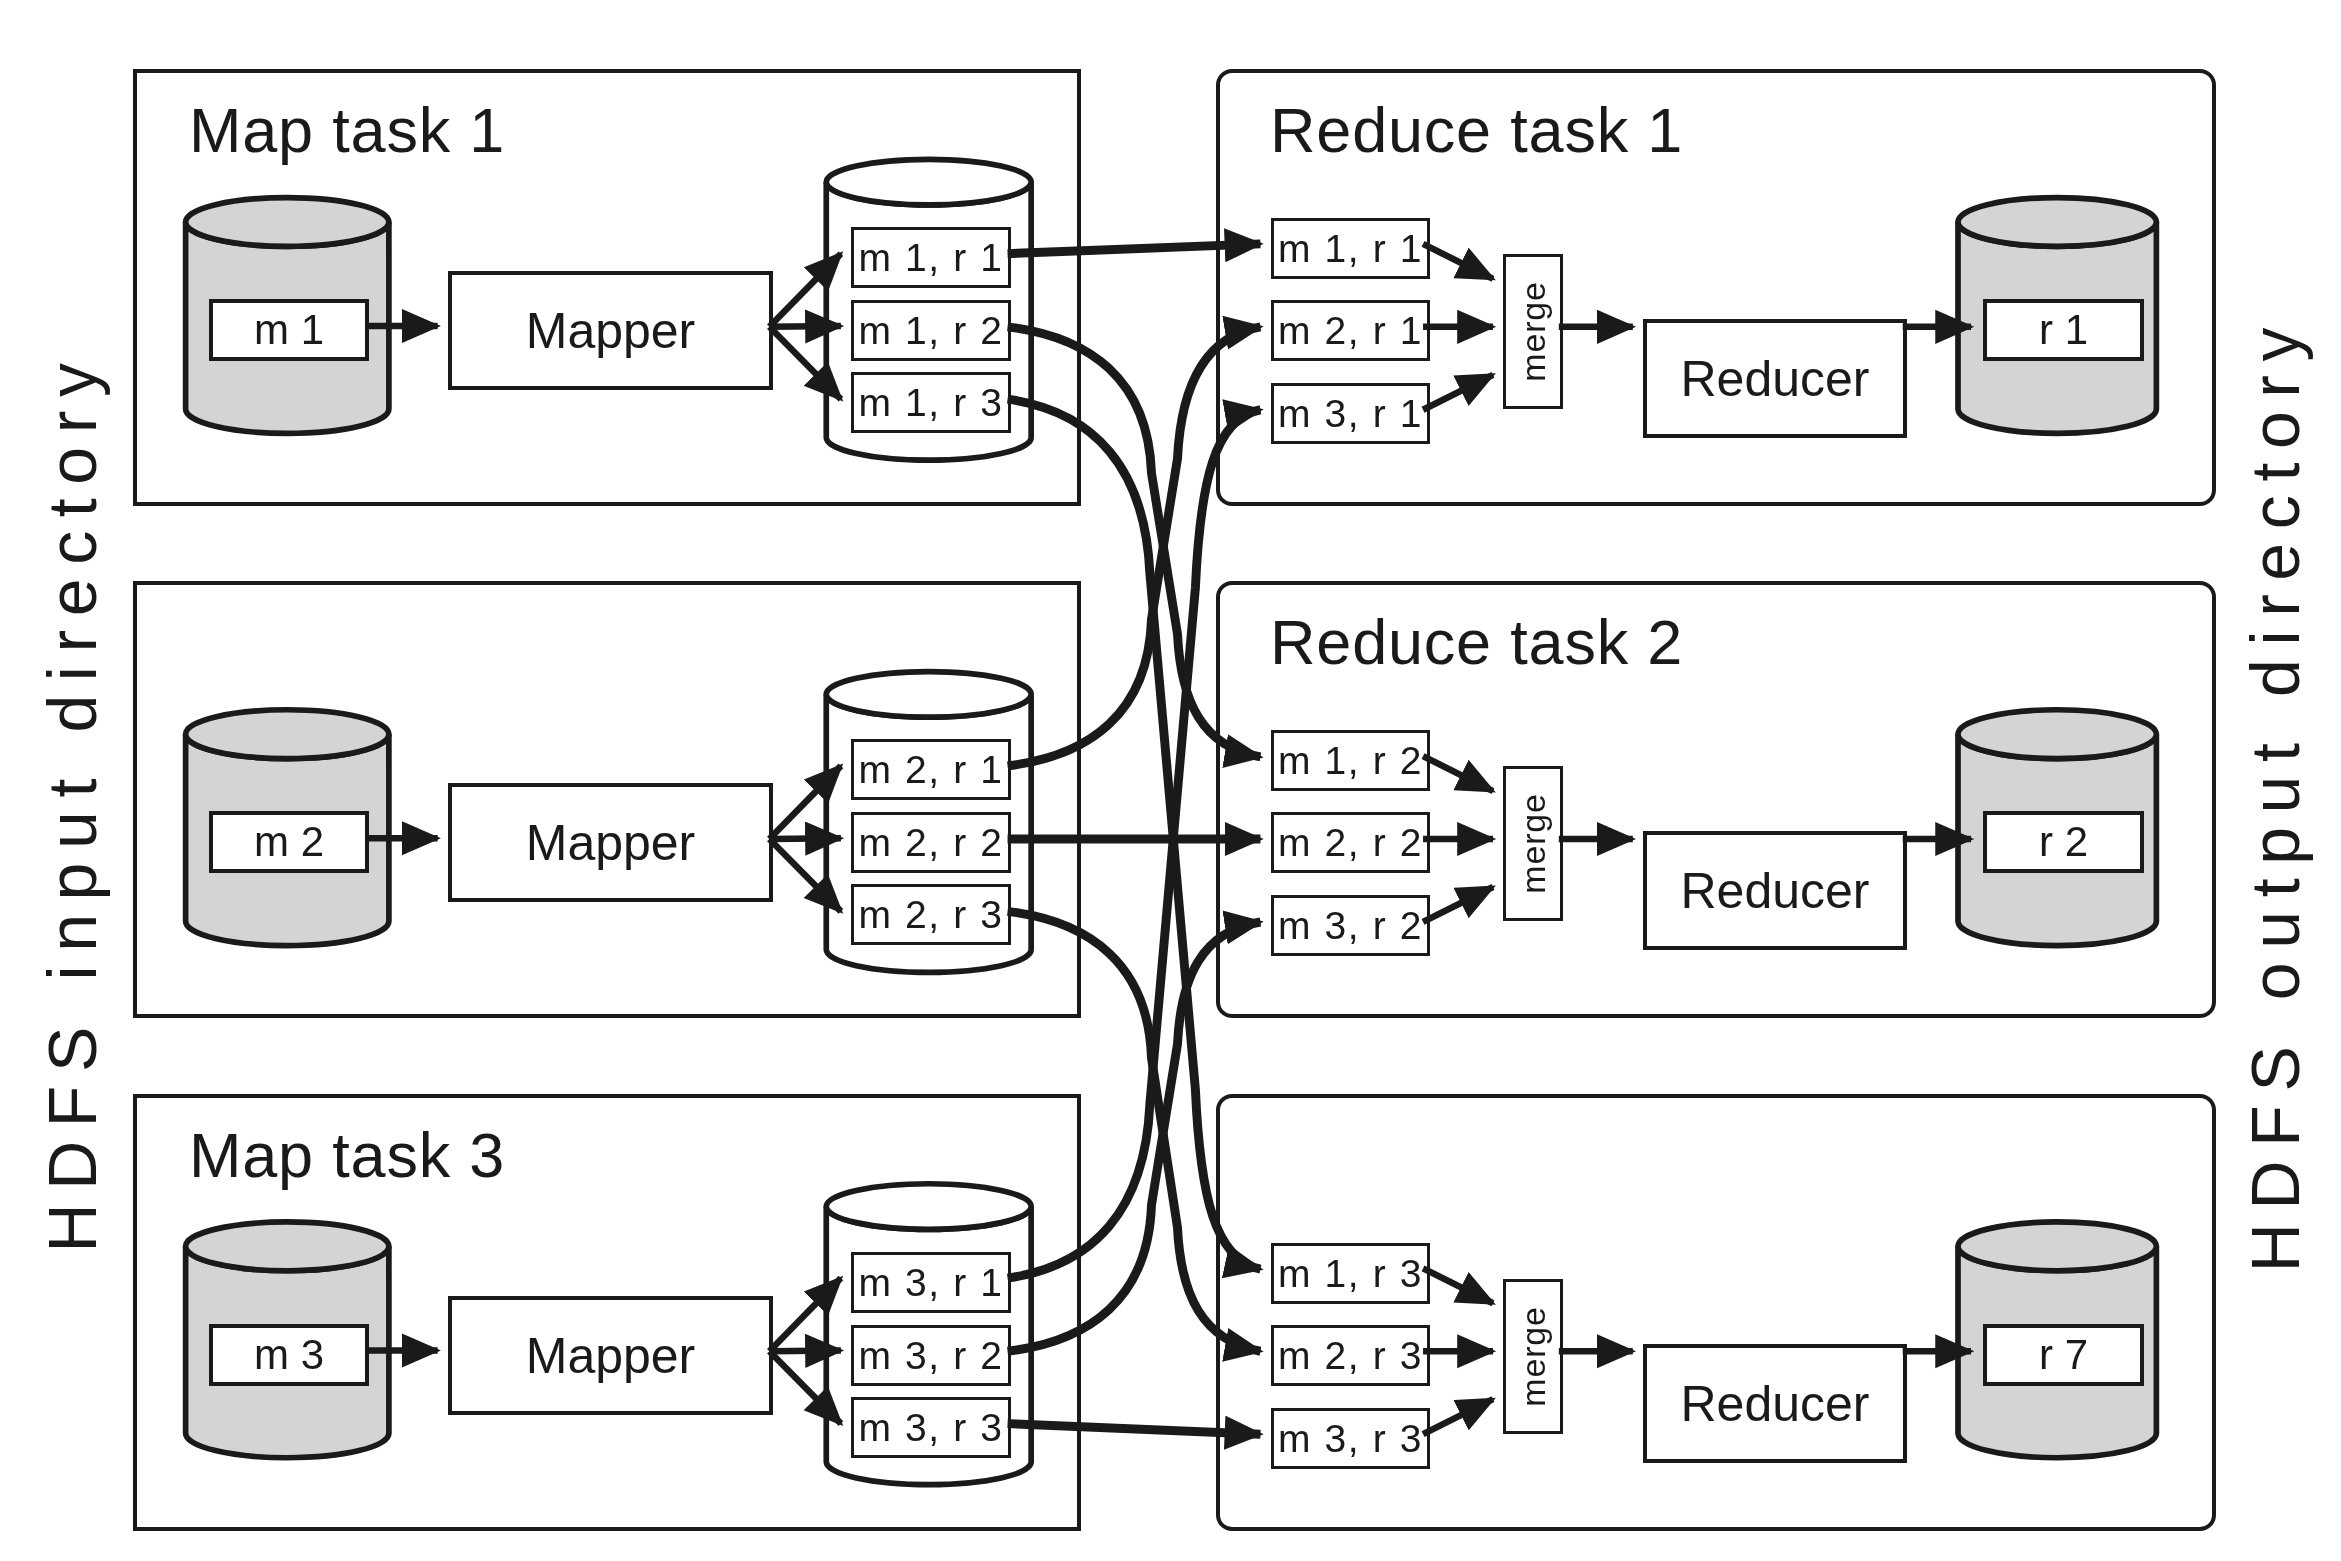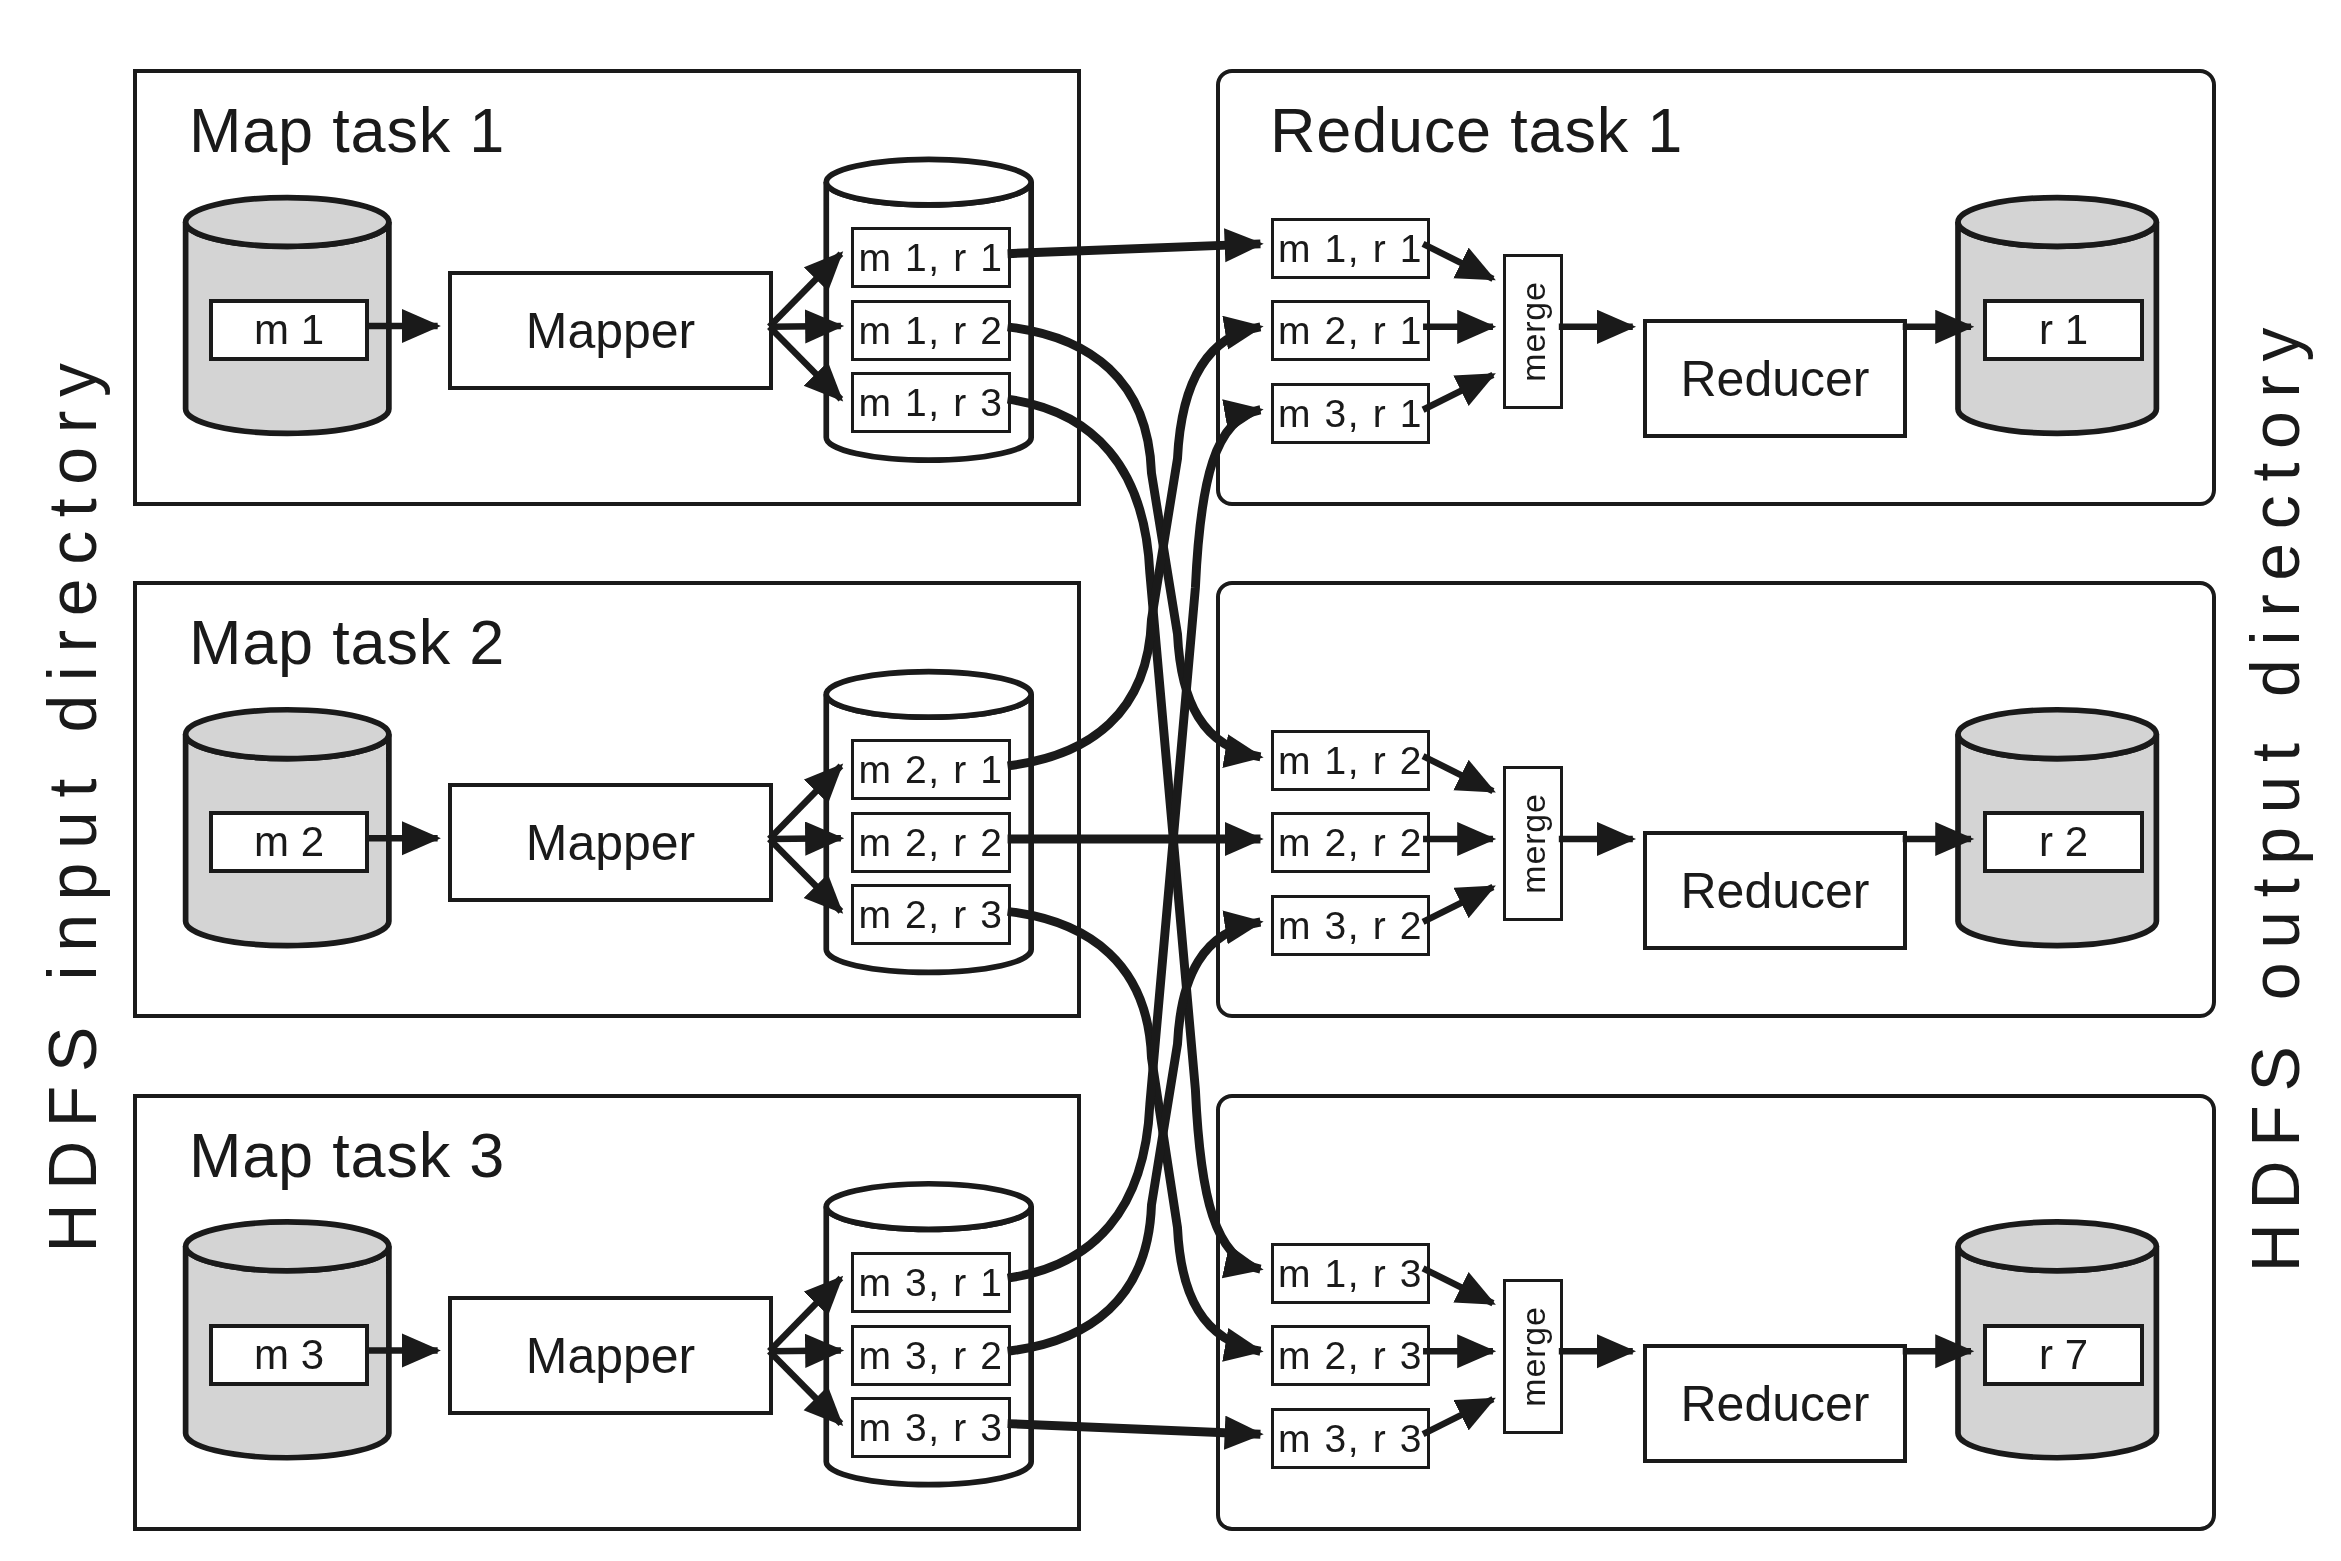--- a/index.html
+++ b/index.html
@@ -83,21 +83,20 @@
     <div class="task map" style="left:133px;top:69px">
       <div class="ttl" style="left:52px;top:24.4px">Map task 1</div>
       <div class="cbox lbox" style="left:72px;top:226px">m 1</div>
       <div class="cbox proc mapper">Mapper</div>
       <div class="cbox sbox" style="left:714px;top:154px">m 1, r 1</div>
       <div class="cbox sbox" style="left:714px;top:227px">m 1, r 2</div>
       <div class="cbox sbox" style="left:714px;top:299px">m 1, r 3</div>
     </div>
 
     <div class="task map" style="left:133px;top:581px">
-      <div class="ttl" style="left:52px;top:24.4px">Map task 2</div>
       <div class="cbox lbox" style="left:72px;top:226px">m 2</div>
       <div class="cbox proc mapper">Mapper</div>
       <div class="cbox sbox" style="left:714px;top:154px">m 2, r 1</div>
       <div class="cbox sbox" style="left:714px;top:227px">m 2, r 2</div>
       <div class="cbox sbox" style="left:714px;top:299px">m 2, r 3</div>
     </div>
 
     <div class="task map" style="left:133px;top:1094px">
       <div class="ttl" style="left:52px;top:24.4px">Map task 3</div>
       <div class="cbox lbox" style="left:72px;top:226px">m 3</div>
@@ -113,20 +112,21 @@
       <div class="cbox sbox" style="left:51px;top:227px">m 2, r 1</div>
       <div class="cbox sbox" style="left:51px;top:310px">m 3, r 1</div>
       <div class="cbox merge">
           <span>merge</span>
         </div>
       <div class="cbox proc reducer">Reducer</div>
       <div class="cbox rbox">r 1</div>
     </div>
 
     <div class="task reduce" style="left:1216px;top:581px">
+      <div class="ttl" style="left:50px;top:24.4px">Reduce task 2</div>
       <div class="cbox sbox" style="left:51px;top:145px">m 1, r 2</div>
       <div class="cbox sbox" style="left:51px;top:227px">m 2, r 2</div>
       <div class="cbox sbox" style="left:51px;top:310px">m 3, r 2</div>
       <div class="cbox merge">
           <span>merge</span>
         </div>
       <div class="cbox proc reducer">Reducer</div>
       <div class="cbox rbox">r 2</div>
     </div>
 

